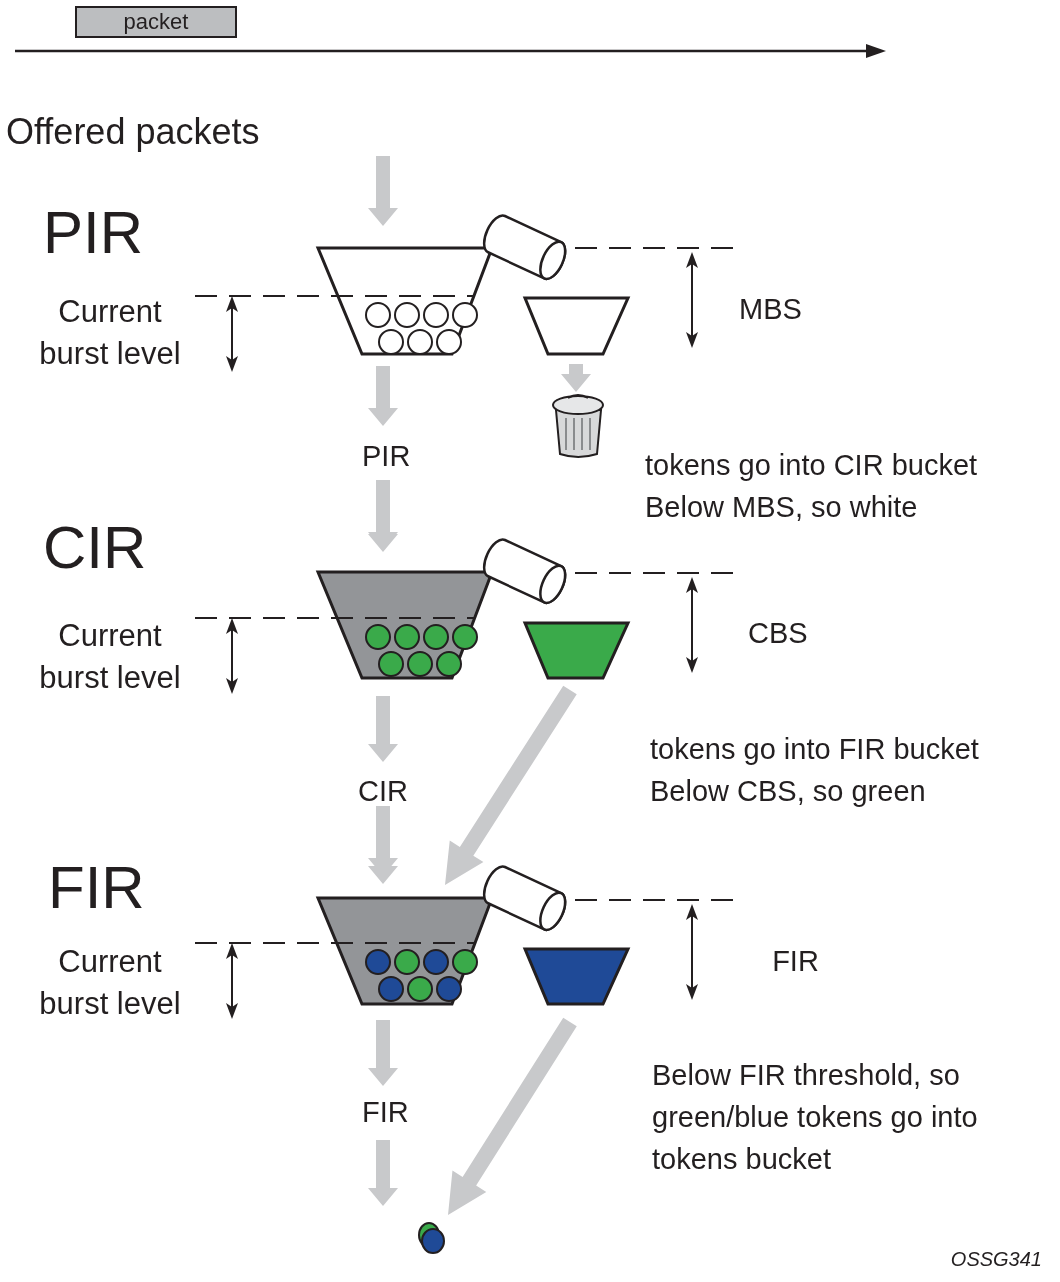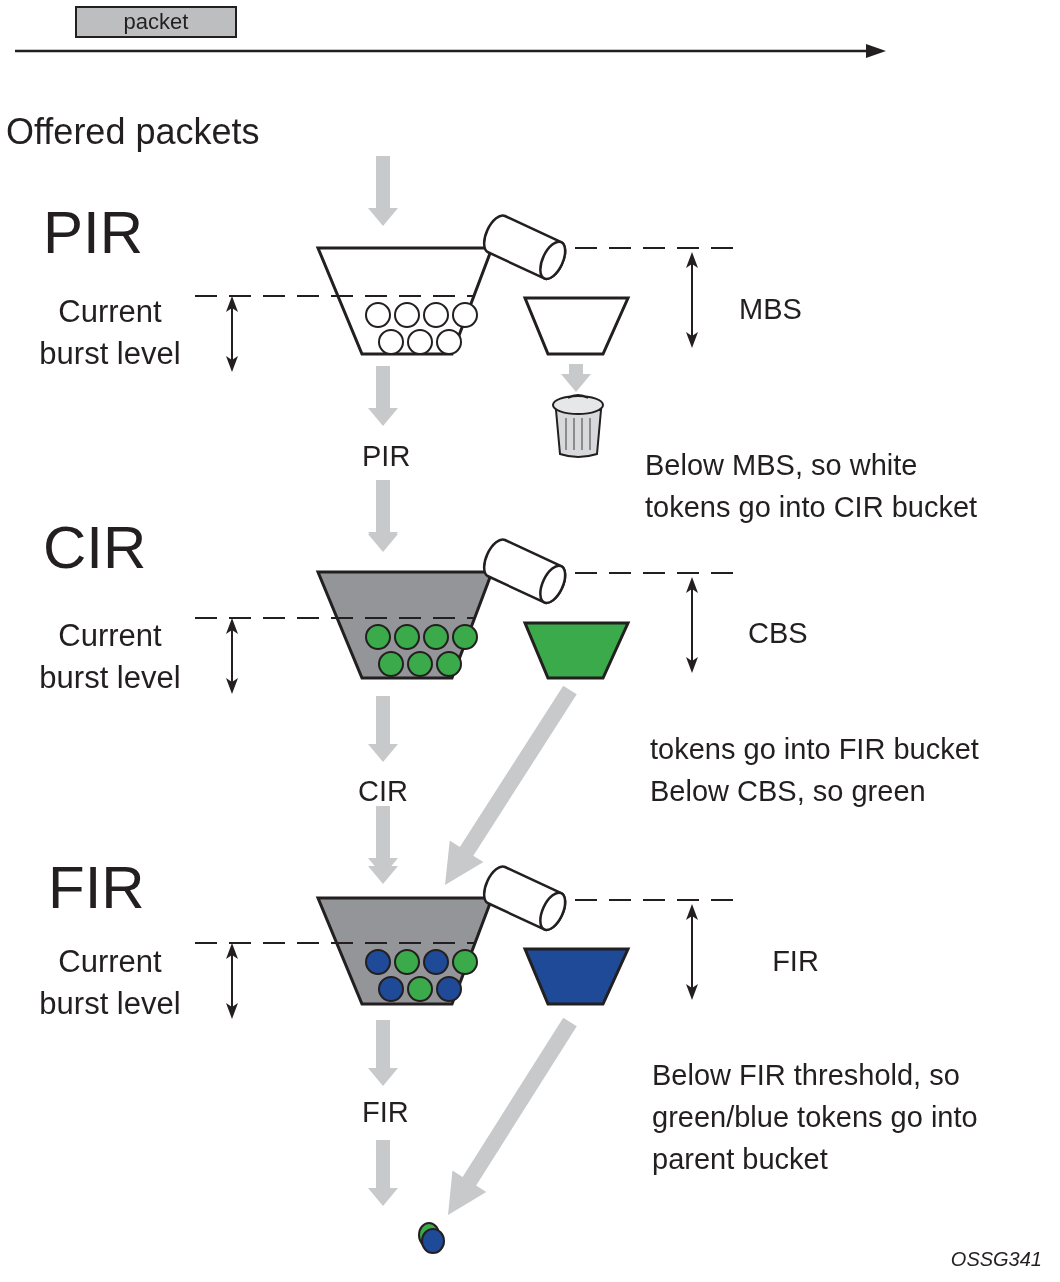--- a/index.html
+++ b/index.html
@@ -122,22 +122,22 @@
 </svg>
 
 <div class="t big" style="left:43px; top:203px;">PIR</div>
 <div class="t med" style="left:25px; top:291px; width:170px;">
   <div>Current</div>
   <div>burst level</div>
 </div>
 <div class="t rate" style="left:739px; top:295px;">MBS</div>
 <div class="t rate" style="left:362px; top:442px;">PIR</div>
 <div class="t note" style="left:645px; top:444px;">
+  <div>tokens go into CIR bucket</div>
   <div>Below MBS, so white</div>
-  <div>tokens go into CIR bucket</div>
 </div>
 
 <div class="t big" style="left:43px; top:518px;">CIR</div>
 <div class="t med" style="left:25px; top:615px; width:170px;">
   <div>Current</div>
   <div>burst level</div>
 </div>
 <div class="t rate" style="left:748px; top:619px;">CBS</div>
 <div class="t rate" style="left:358px; top:777px;">CIR</div>
 <div class="t note" style="left:650px; top:728px;">
@@ -150,16 +150,16 @@
   <div>Current</div>
   <div>burst level</div>
 </div>
 <div class="t note" style="left:723px; top:940px; text-align:center; width:145px;">
   <div>FIR</div>
 </div>
 <div class="t rate" style="left:362px; top:1098px;">FIR</div>
 <div class="t note" style="left:652px; top:1054px;">
   <div>Below FIR threshold, so</div>
   <div>green/blue tokens go into</div>
-  <div>parent bucket</div>
+  <div>tokens bucket</div>
 </div>
 
 <div class="ref">OSSG341</div>
 
 </body></html>

